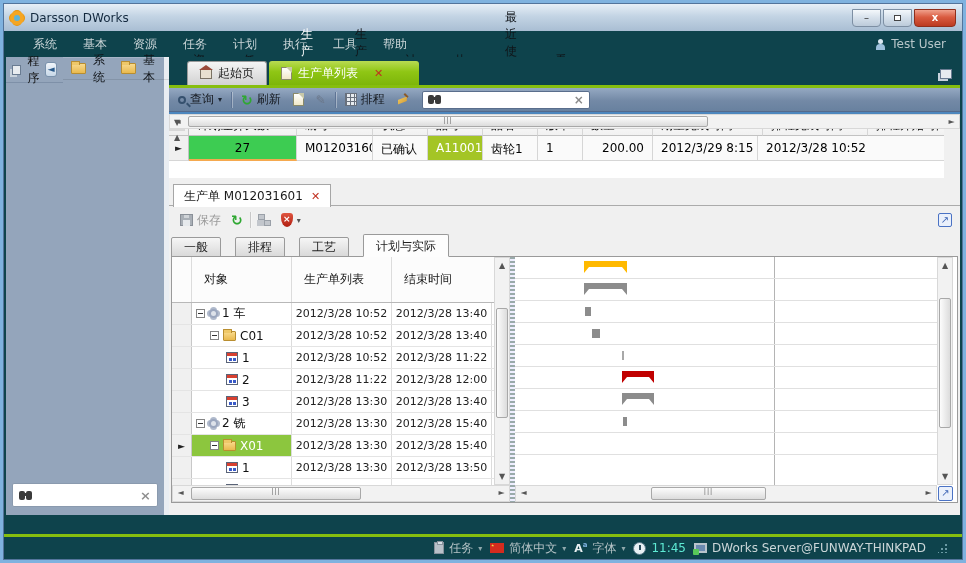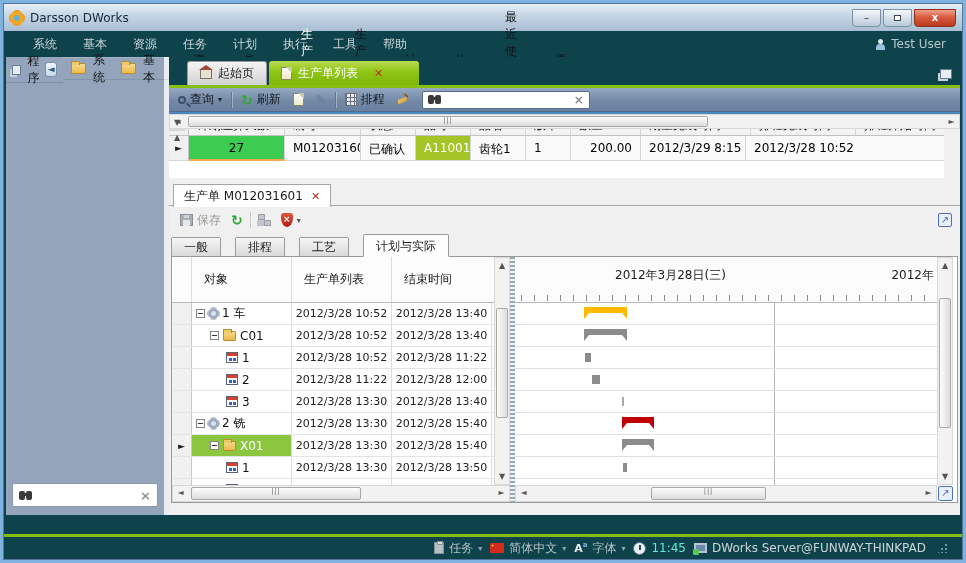--- a/index.html
+++ b/index.html
@@ -84,21 +84,21 @@
   .tb-search { width:168px; height:18px; background:#fff; border:1px solid #5A6E8C; border-radius:2px; display:flex; align-items:center; padding:0 5px; margin-left:2px; }
   .tb-search .clear { margin-left:auto; color:#8A8A8A; font-weight:bold; }
 
   
   .grid { position:absolute; left:0; right:0; top:55px; height:66px; background:#F0F0F0; border-top:2px solid #4D87BE; }
   .grid-inner { position:absolute; left:0; top:0; right:16px; bottom:0; overflow:hidden; background:#fff; }
   .grid-row { display:flex; }
   .gh-cell, .gd-cell { flex:none; padding:3px 8px 0 8px; height:22px; border-right:1px solid #D6D6D6; border-bottom:1px solid #C2C2C2; background:linear-gradient(#FFFFFF,#F1F1F1); white-space:nowrap; overflow:hidden; }
   .gd-cell { height:25px; background:#FAFAFA; border-bottom:1px solid #D6D6D6; padding-top:5px; }
   .gutter { width:20px; background:#F0F0F0; border-right:1px solid #C2C2C2; text-align:center; color:#222; font-size:9px; padding:0; }
-  .c0{width:96px}.c1{width:76px}.c2{width:55px}.c3{width:55px}.c4{width:55px}.c5{width:45px}.c6{width:70px;}.c7{width:110px}.c8{width:105px}.c9{flex:1;border-right:none}
+  .c0{width:108px}.c1{width:76px}.c2{width:55px}.c3{width:55px}.c4{width:55px}.c5{width:45px}.c6{width:70px;}.c7{width:110px}.c8{width:105px}.c9{flex:1;border-right:none}
   .cell-green { background:#3DCC52 !important; text-align:center; border-bottom:2px solid #F5A94F !important; }
   .cell-olive { background:#A4C525 !important; color:#fff; }
   .num { text-align:right; }
   .grid-hscroll { position:absolute; left:0; right:16px; bottom:0; height:15px; }
   .grid-vscroll { position:absolute; right:0; top:0; bottom:0; width:16px; }
 
   
   .sbh { background:#F2F2F2; border:1px solid #D8D8D8; position:relative; }
   .sbh .arr { position:absolute; top:0; bottom:0; width:15px; color:#555; font-size:8px; text-align:center; line-height:13px; }
   .sbh .arr.l{left:0}.sbh .arr.r{right:0}
@@ -489,25 +489,20 @@
           <div class="tree-vscroll sbv">
             <span class="arr u">▲</span>
             <span class="arr d">▼</span>
             <span class="thumb" style="top:50px; height:110px;"></span>
           </div>
 
           <div class="h-splitter"></div>
 
           <div class="gantt-pane">
             <div class="gantt-daydiv"></div>
-            <div class="gantt-head">
-              <span class="gantt-day1">2012年3月28日(三)</span>
-              <span class="gantt-day2">2012年</span>
-              <span class="gantt-ticks"></span>
-            </div>
             <div class="gantt-row">
                 <div class="gbar summary" style="left: 69px; width: 43px; background: rgb(255, 185, 0);"></div>
               </div>
             <div class="gantt-row">
                 <div class="gbar summary" style="left: 69px; width: 43px; background: rgb(140, 140, 140);"></div>
               </div>
             <div class="gantt-row">
                 <div class="gbar task" style="left: 70px; width: 6px; background: rgb(140, 140, 140);"></div>
               </div>
             <div class="gantt-row">

